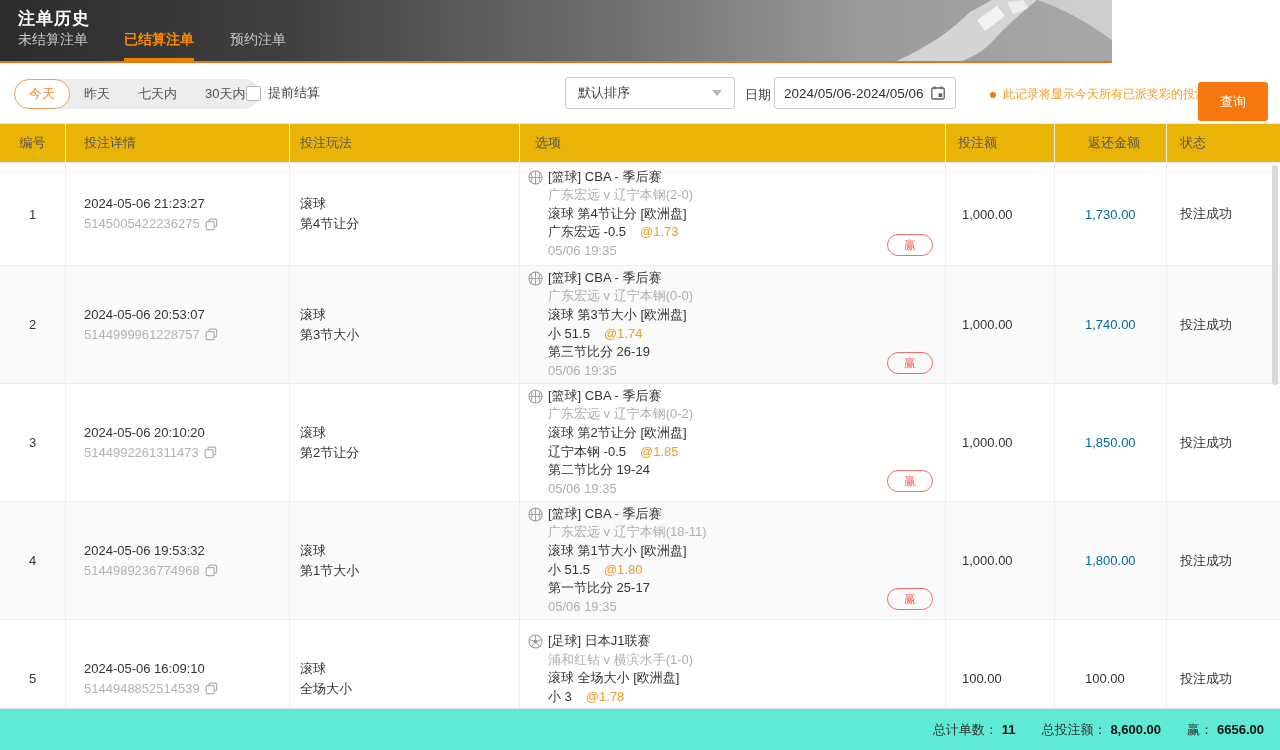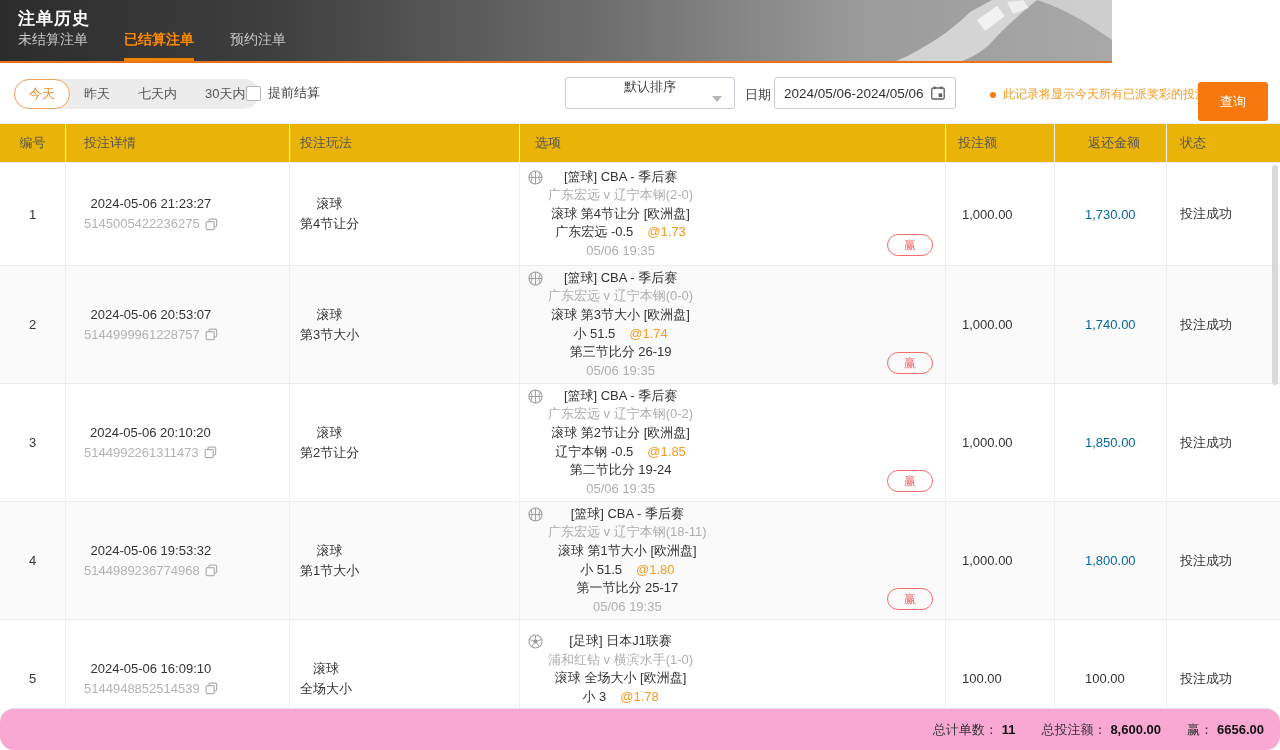--- a/index.html
+++ b/index.html
@@ -19,41 +19,41 @@
 
   
   .fbar { position:absolute; top:63px; left:0; width:1280px; height:60px; background:#fff; }
   .pills { position:absolute; left:14px; top:16px; height:30px; background:#ececec; border-radius:15px; display:flex; align-items:center; }
   .pill { font-size:13px; color:#555; padding:0 14px; height:30px; line-height:30px; border-radius:15px; cursor:pointer; }
   .pill.active { background:#fff; border:1px solid #efa25b; color:#f08c2b; line-height:28px; }
   .cbgrp { position:absolute; left:246px; top:21px; display:flex; align-items:center; cursor:pointer; }
   .cb { width:15px; height:15px; border:1px solid #b6b6b6; border-radius:2px; background:#fff; }
   .cbgrp span.lab { font-size:13px; color:#444; margin-left:7px; }
   .selbox { position:absolute; left:565px; top:14px; width:170px; height:32px; border:1px solid #c9ccd4; border-radius:3px;
-    display:flex; align-items:center; padding:0 12px; font-size:13px; color:#444; cursor:pointer;flex-direction:column; }
+    display:flex; align-items:center; padding:0 12px; font-size:13px; color:#444; cursor:pointer; }
   .caret { margin-left:auto; width:0; height:0; border-left:5px solid transparent; border-right:5px solid transparent; border-top:6px solid #b4b7bd; }
   .datelab { position:absolute; left:745px; top:23px; font-size:13px; color:#444; }
   .datebox { position:absolute; left:774px; top:14px; width:182px; height:32px; border:1px solid #c9ccd4; border-radius:3px;
     display:flex; align-items:center; padding:0 9px; cursor:pointer; }
   .dateval { font-size:13.5px; color:#333; flex:1; border:none; outline:none; background:transparent; width:130px;
     font-family:"Liberation Sans","DejaVu Sans",sans-serif; }
   .notice { position:absolute; left:990px; top:23px; display:flex; align-items:center; font-size:12px; color:#f59a23; }
   .dot { width:6px; height:6px; border-radius:50%; background:#f6780f; margin-right:7px; }
   .qbtn { position:absolute; left:1198px; top:19px; width:70px; height:39px; background:#f6780f; border:none; border-radius:3px;
     color:#fff; font-size:13px; cursor:pointer; font-family:"Liberation Sans","DejaVu Sans",sans-serif; }
 
   
   .thead { position:absolute; top:123px; left:0; width:1280px; height:40px; display:flex;
     border-top:1px solid #ececec; border-bottom:1px solid #ececec; background:#eab308; }
   .th { font-size:13px; color:#555; display:flex; align-items:center; border-right:1px solid #efefef; height:100%; }
   .th:last-child, .td:last-child { border-right:none; }
   .tbody { position:absolute; top:163px; left:0; width:1280px; height:545px; overflow:hidden; }
   .trow { display:flex; width:1280px; border-bottom:1px solid #ededed; background:#fff; }
   .trow.alt { background:#fafafa; }
-  .td { border-right:1px solid #efefef; display:flex; align-items:center; font-size:13px; color:#333;text-align:center; }
+  .td { border-right:1px solid #efefef; display:flex; align-items:center; font-size:13px; color:#333; }
   .c1 { width:66px; justify-content:center; }
   .c2 { width:224px; padding-left:18px; }
   .c3 { width:230px; padding-left:10px; }
   .c4 { width:426px; padding-left:8px; position:relative; }
   .c5 { width:109px; padding-left:16px; }
   .c6 { width:112px; padding-left:30px; }
   .c7 { width:113px; padding-left:13px; }
   .th.c2 { padding-left:18px; } .th.c3 { padding-left:10px; } .th.c4 { padding-left:15px; }
   .th.c5 { padding-left:12px; } .th.c6 { padding-left:33px; } .th.c7 { padding-left:13px; }
 
@@ -67,22 +67,22 @@
   .sporticon { margin-top:2px; margin-right:5px; flex:none; }
   .sel div { line-height:18.6px; font-size:13px; }
   .sel .gray { color:#aeaeae; }
   .sel .odds { color:#f59a23; margin-left:14px; }
   .sel div:empty { display:none; }
   .badge { position:absolute; right:12px; bottom:9px; width:46px; height:22px; border:1px solid #f56c6c; border-radius:11px;
     color:#f56c6c; font-size:12px; display:flex; align-items:center; justify-content:center; background:transparent; }
   .payout { color:#0369a1; }
 
   
-  .foot { position:absolute; left:0; top:708px; width:1280px; height:42px; background:#f9a8d4; border-top:1px solid #e2e6ec;
-    display:flex; align-items:center; justify-content:flex-end; padding-right:16px; font-size:13px; color:#333;border-radius:14px; }
+  .foot { position:absolute; left:0; top:708px; width:1280px; height:42px; background:#5eead4; border-top:1px solid #e2e6ec;
+    display:flex; align-items:center; justify-content:flex-end; padding-right:16px; font-size:13px; color:#333; }
   .foot .grp { margin-left:26px; }
   .foot b { font-weight:700; color:#111; margin-left:4px; }
 
   .scrollthumb { position:absolute; right:2px; top:165px; width:6px; height:220px; background:#d9d9d9; border-radius:3px; }
 </style>
 </head>
 <body>
 
 <div class="page">
 

